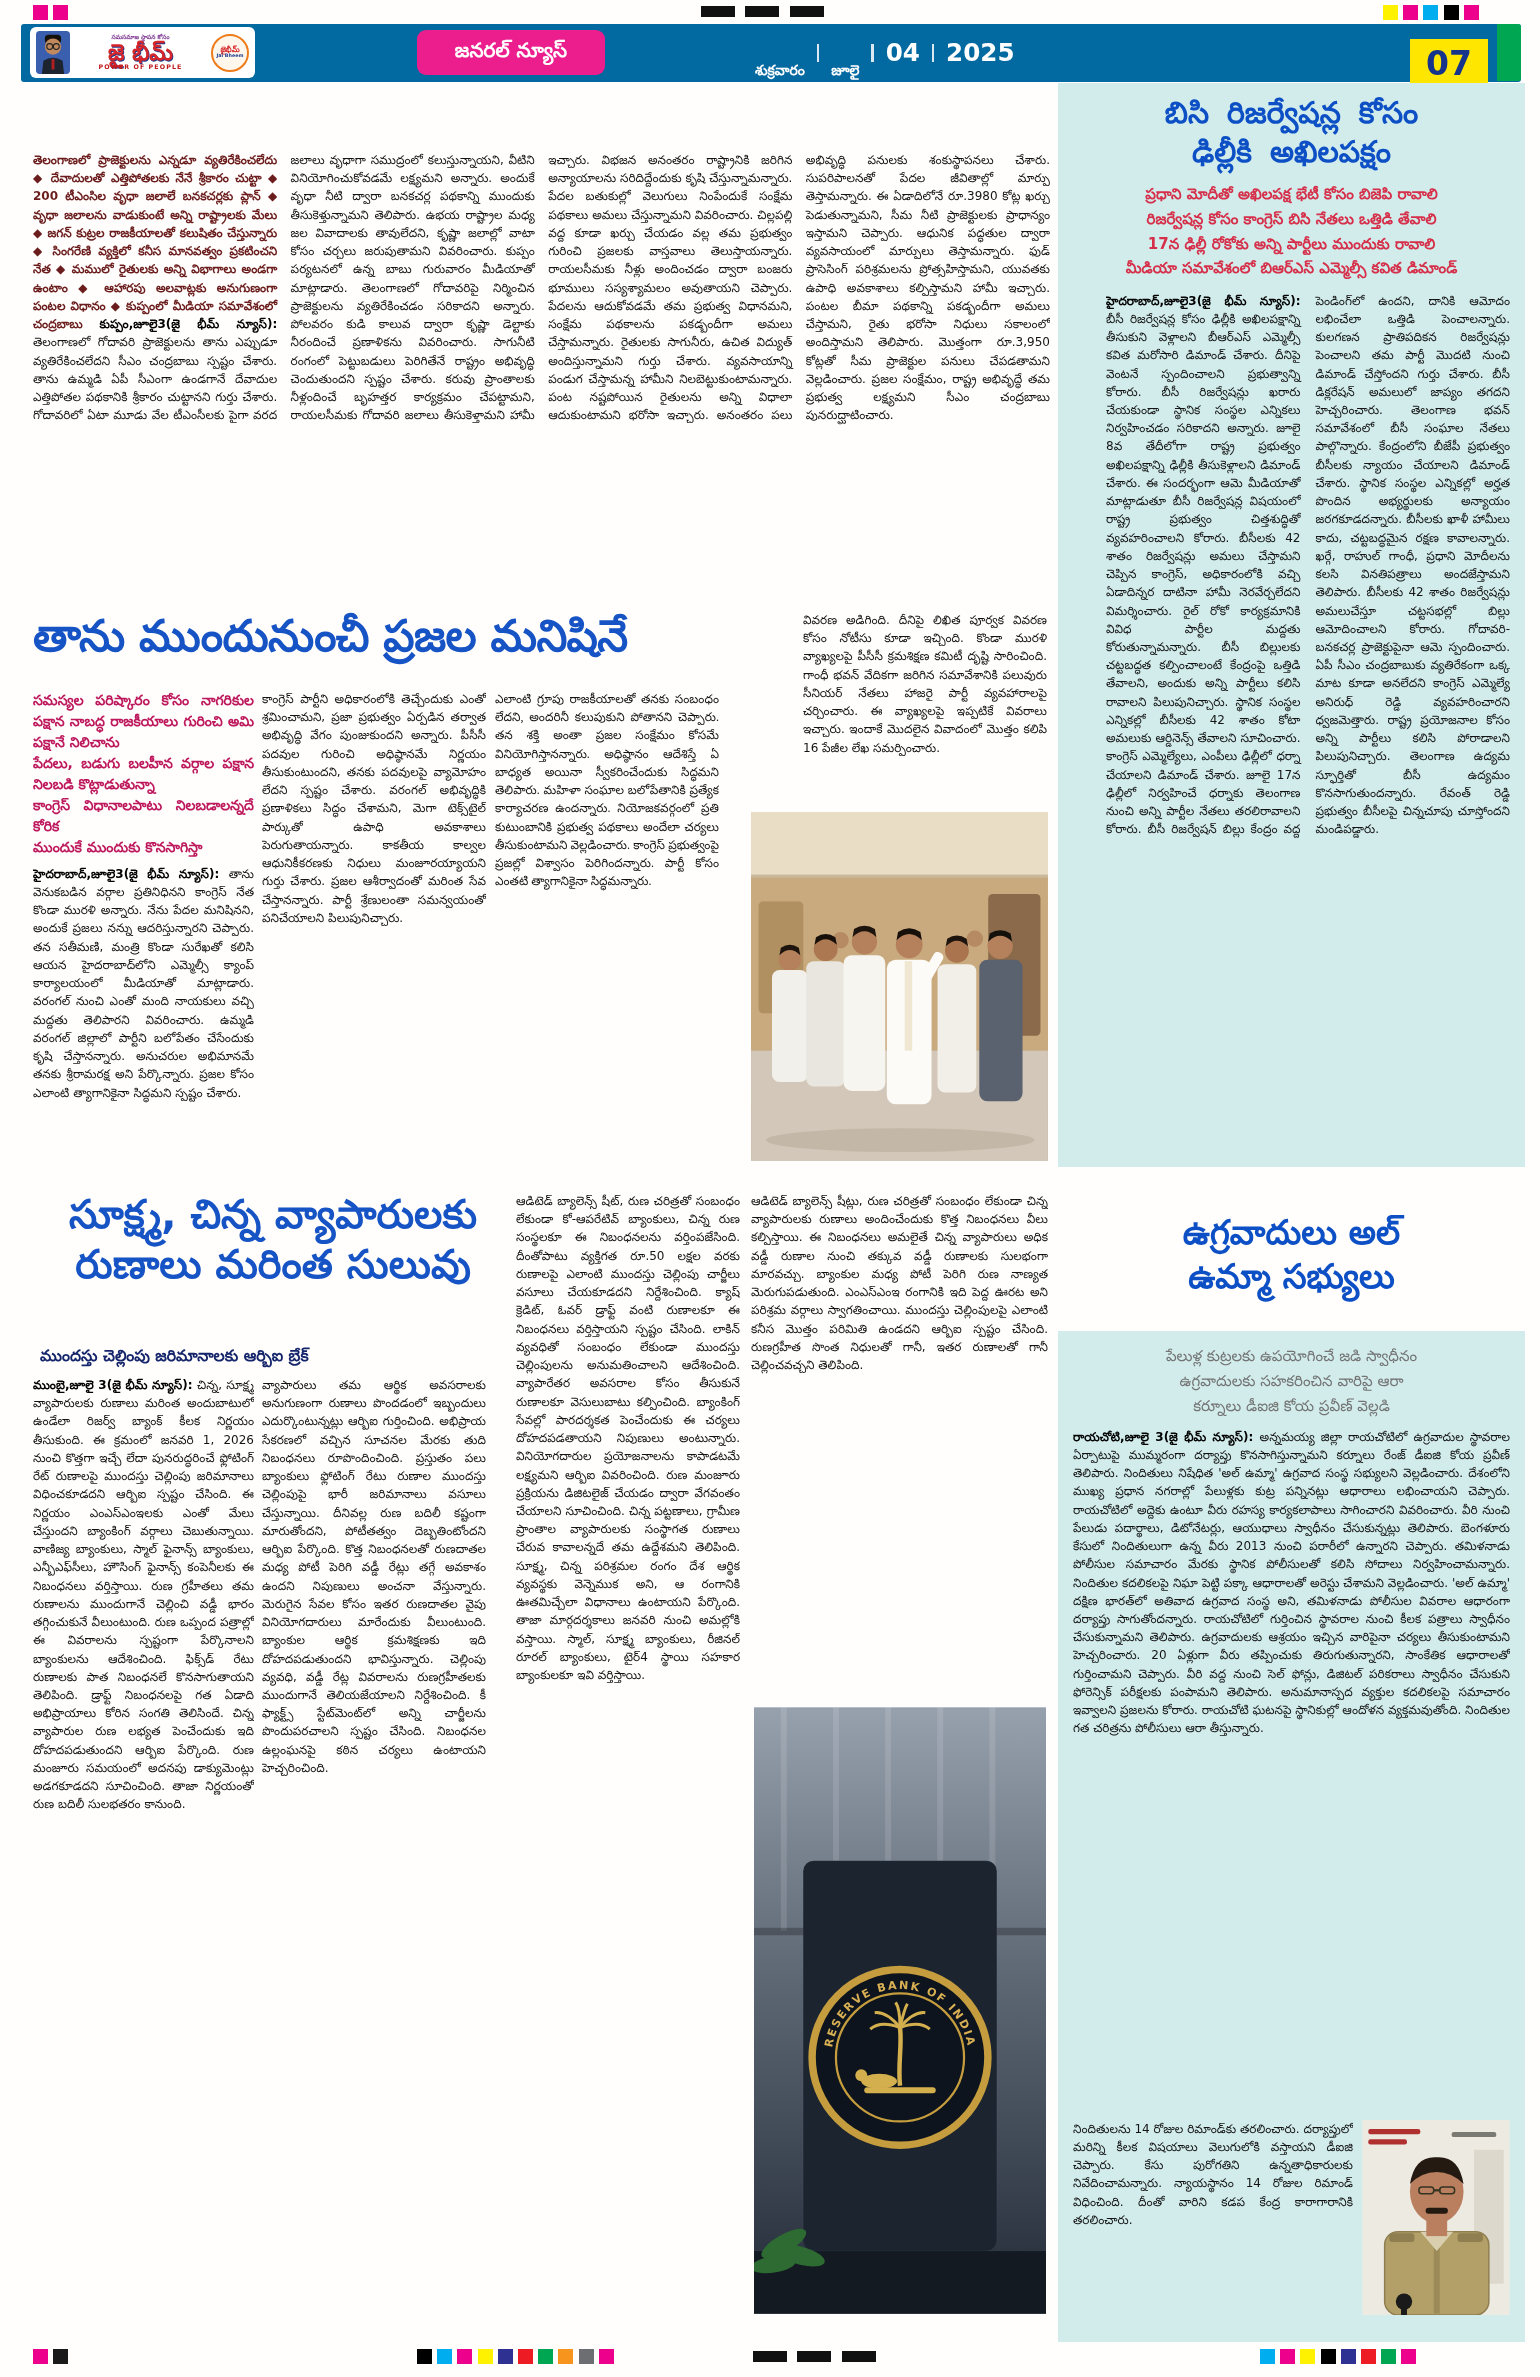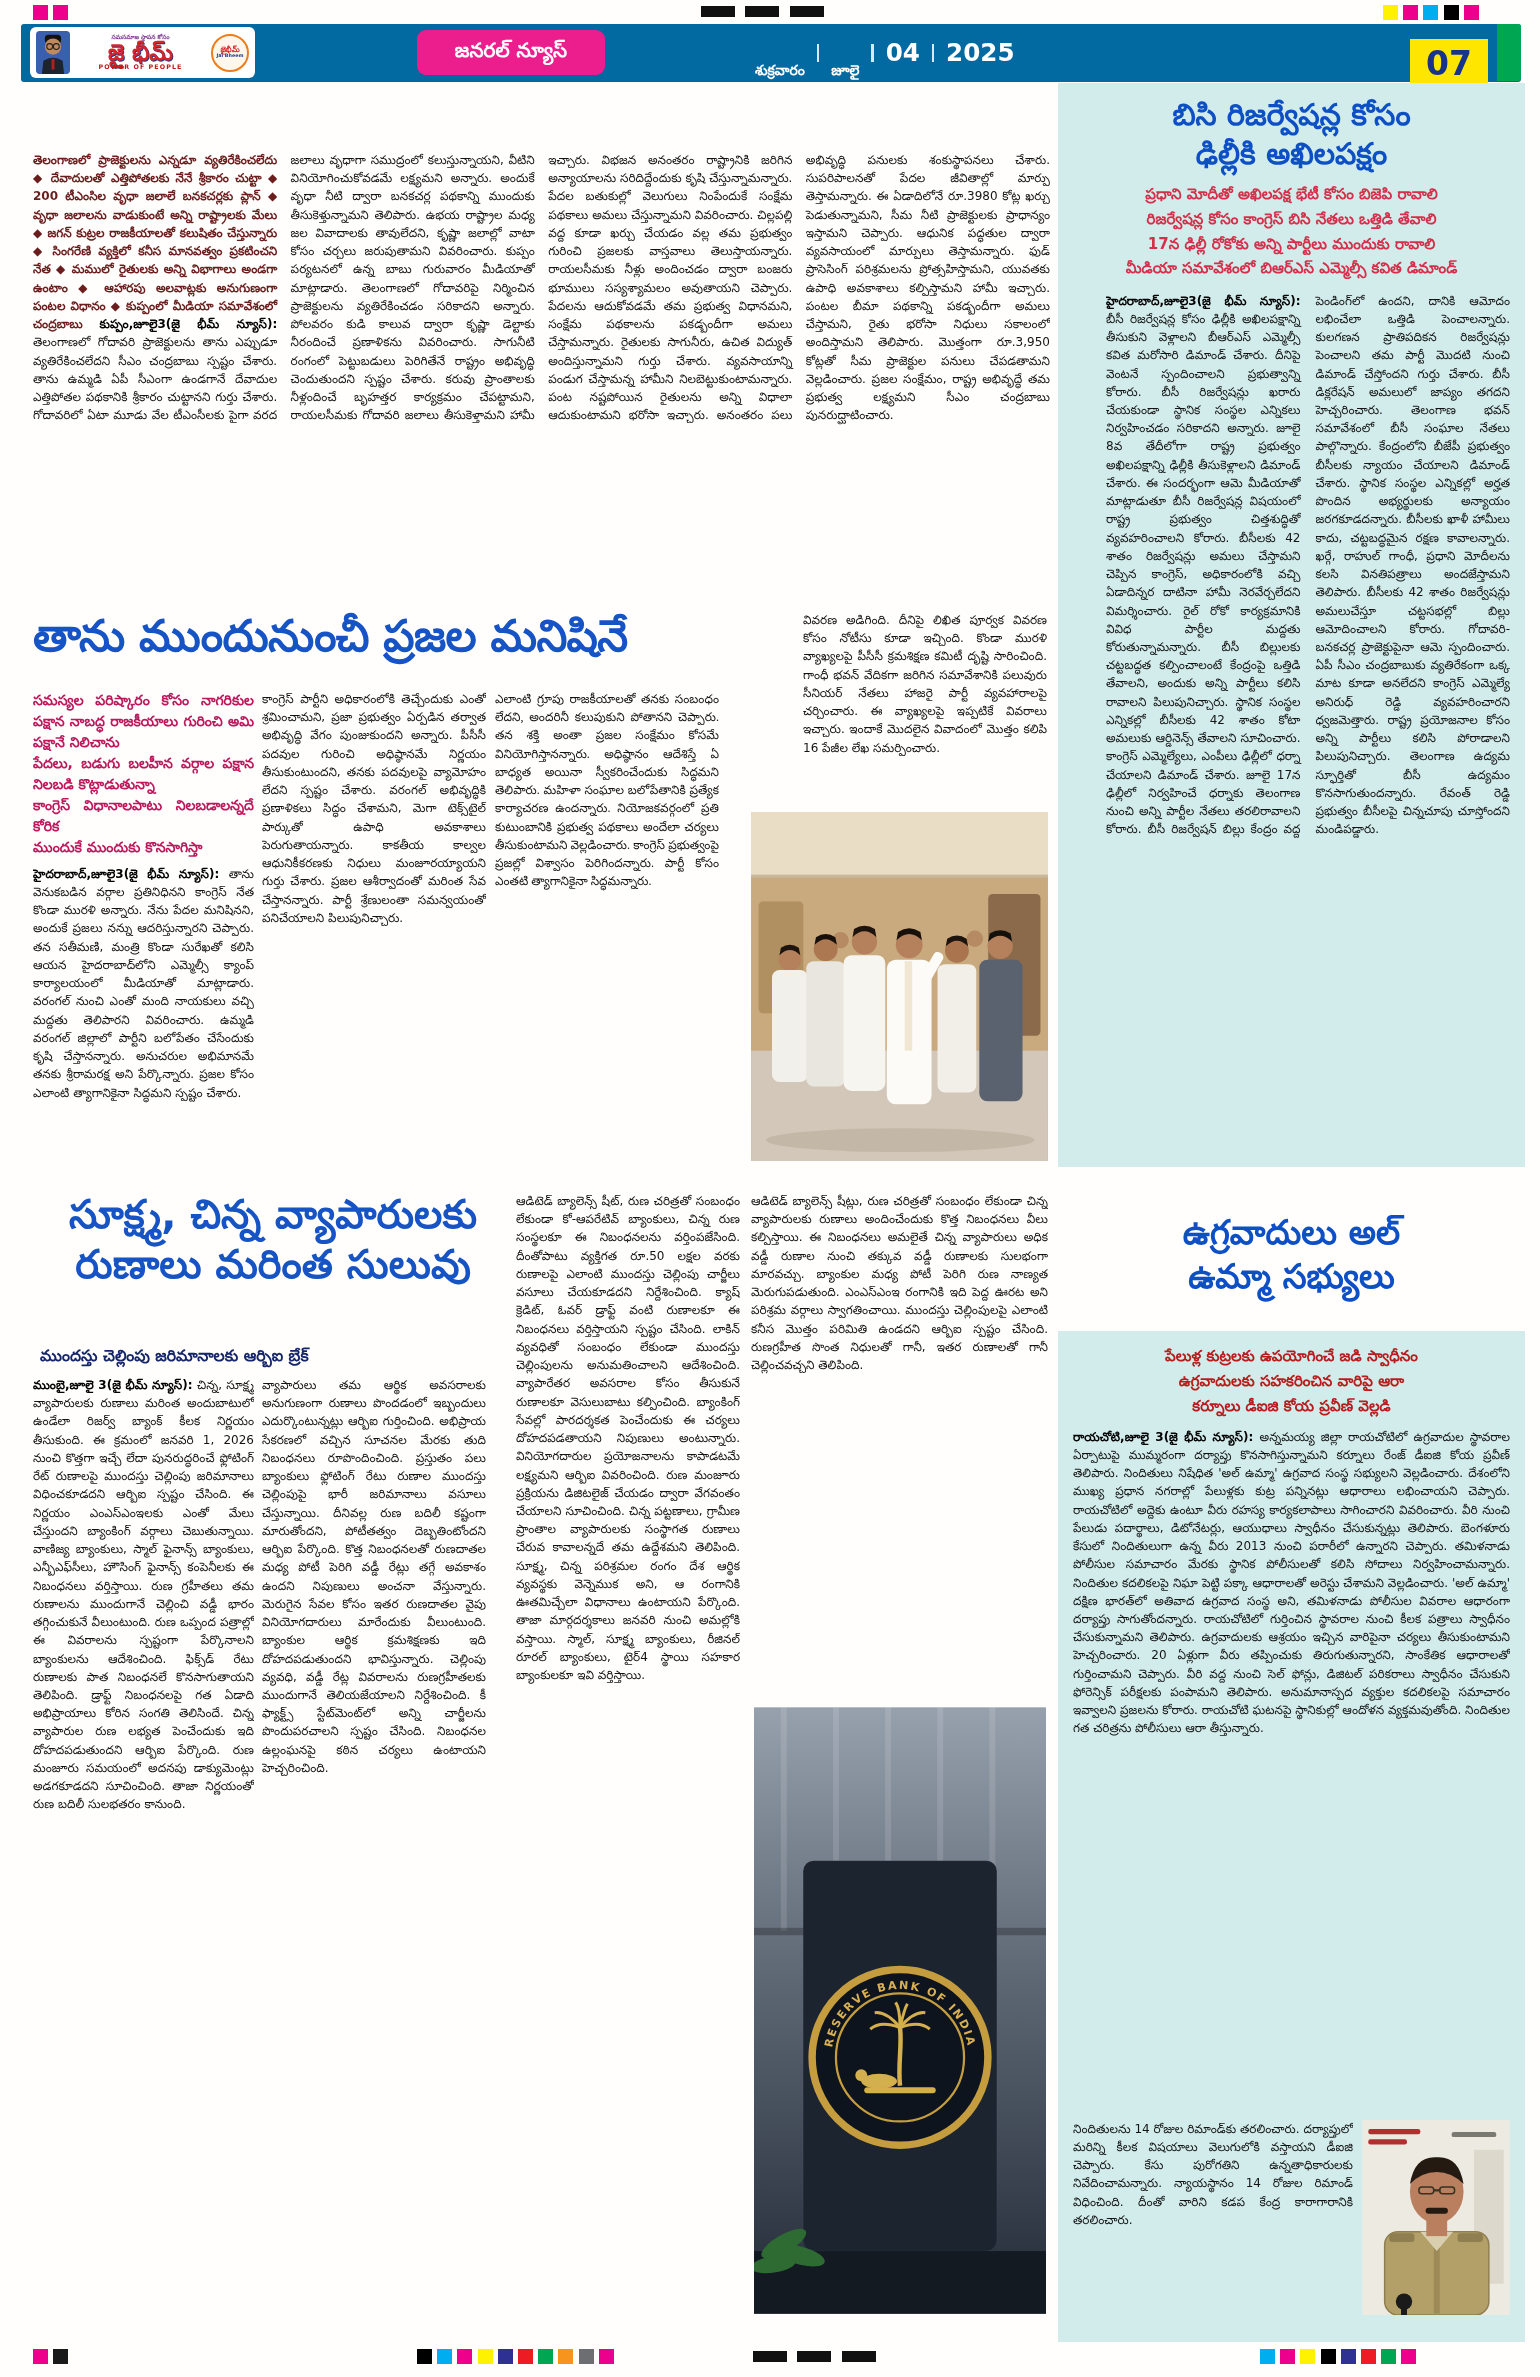--- a/index.html
+++ b/index.html
@@ -58,28 +58,28 @@
   .a3-sub{left:40px;top:1346px;width:447px;font-size:15.7px;font-weight:800;color:#15256b;}
   .a3c1{left:33px;top:1376px;width:221px;height:938px;}
   .a3c2{left:262px;top:1376px;width:224px;height:938px;}
   .a3c3{left:516px;top:1192px;width:224px;height:1121px;}
   .a3c4{left:751px;top:1192px;width:297px;height:508px;}
   .photo-rbi{left:754px;top:1707px;width:292px;height:607px;overflow:hidden;}
 
   
   .panel{background:#d2ecec;}
   .panel1{left:1058px;top:83px;width:467px;height:1084px;padding:13.4px 15px;}
-  .p1-head{font-size:30px;font-weight:800;color:#0d4fc4;text-align:center;line-height:1.28;}
+  .p1-head{font-size:30px;font-weight:800;color:#0d4fc4;text-align:center;line-height:1.28;font-family:Liberation Mono, monospace;}
   .p1-sub{font-size:15px;font-weight:800;color:#d62f4a;text-align:center;line-height:1.65;margin-top:9px;}
   .p1-body{margin-top:10.4px;height:829px;overflow:hidden;column-count:2;column-gap:15px;margin-left:33px;}
 
   .p2-headwrap{left:1058px;top:1184px;width:467px;height:140px;font-size:34px;font-weight:800;color:#0d4fc4;
                text-align:center;line-height:1.3;display:flex;align-items:center;justify-content:center;}
   .panel2{left:1058px;top:1331px;width:467px;height:1011px;padding:13.4px 15px;}
-  .p2-sub{font-size:15px;font-weight:700;color:#b91c1c;text-align:center;line-height:1.65;}
+  .p2-sub{font-size:15px;font-weight:400;color:#737373;text-align:center;line-height:1.65;}
   .p2-bodyA{margin-top:9px;height:686px;overflow:hidden;}
   .p2-row{display:flex;gap:9px;margin-top:6px;height:195px;}
   .p2-bodyB{flex:1;overflow:hidden;height:195px;}
   .photo-officer{width:148px;height:195px;flex:0 0 auto;overflow:hidden;}
 
   svg{display:block;}
 </style>
 </head>
 <body>
 

